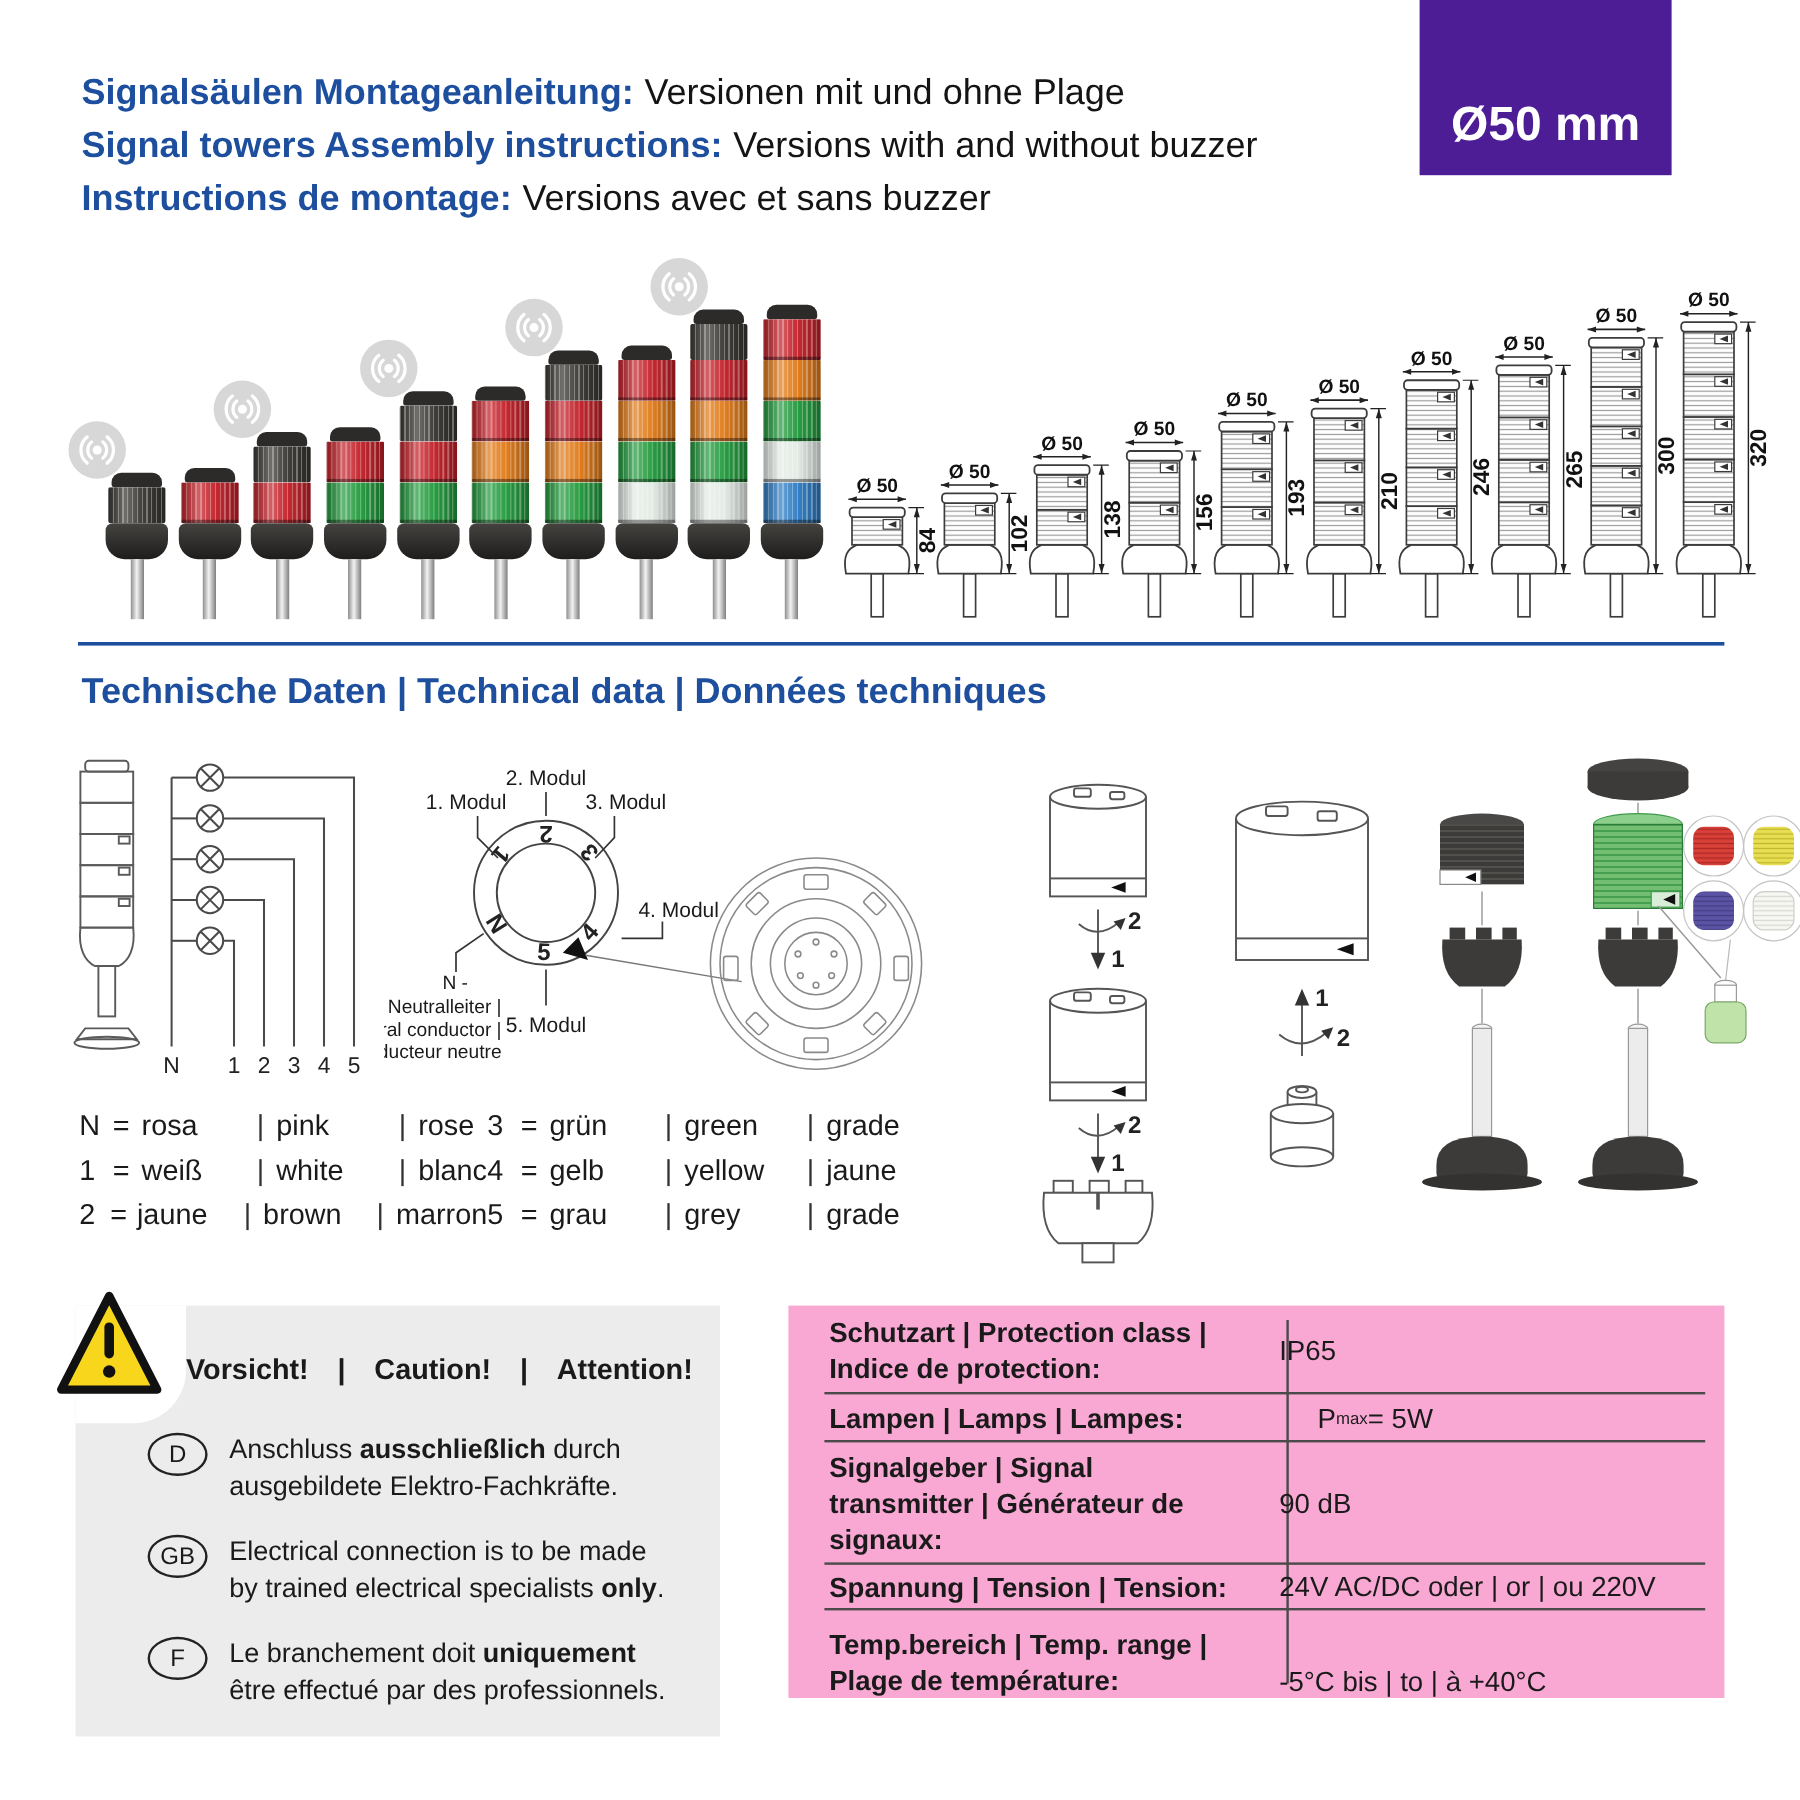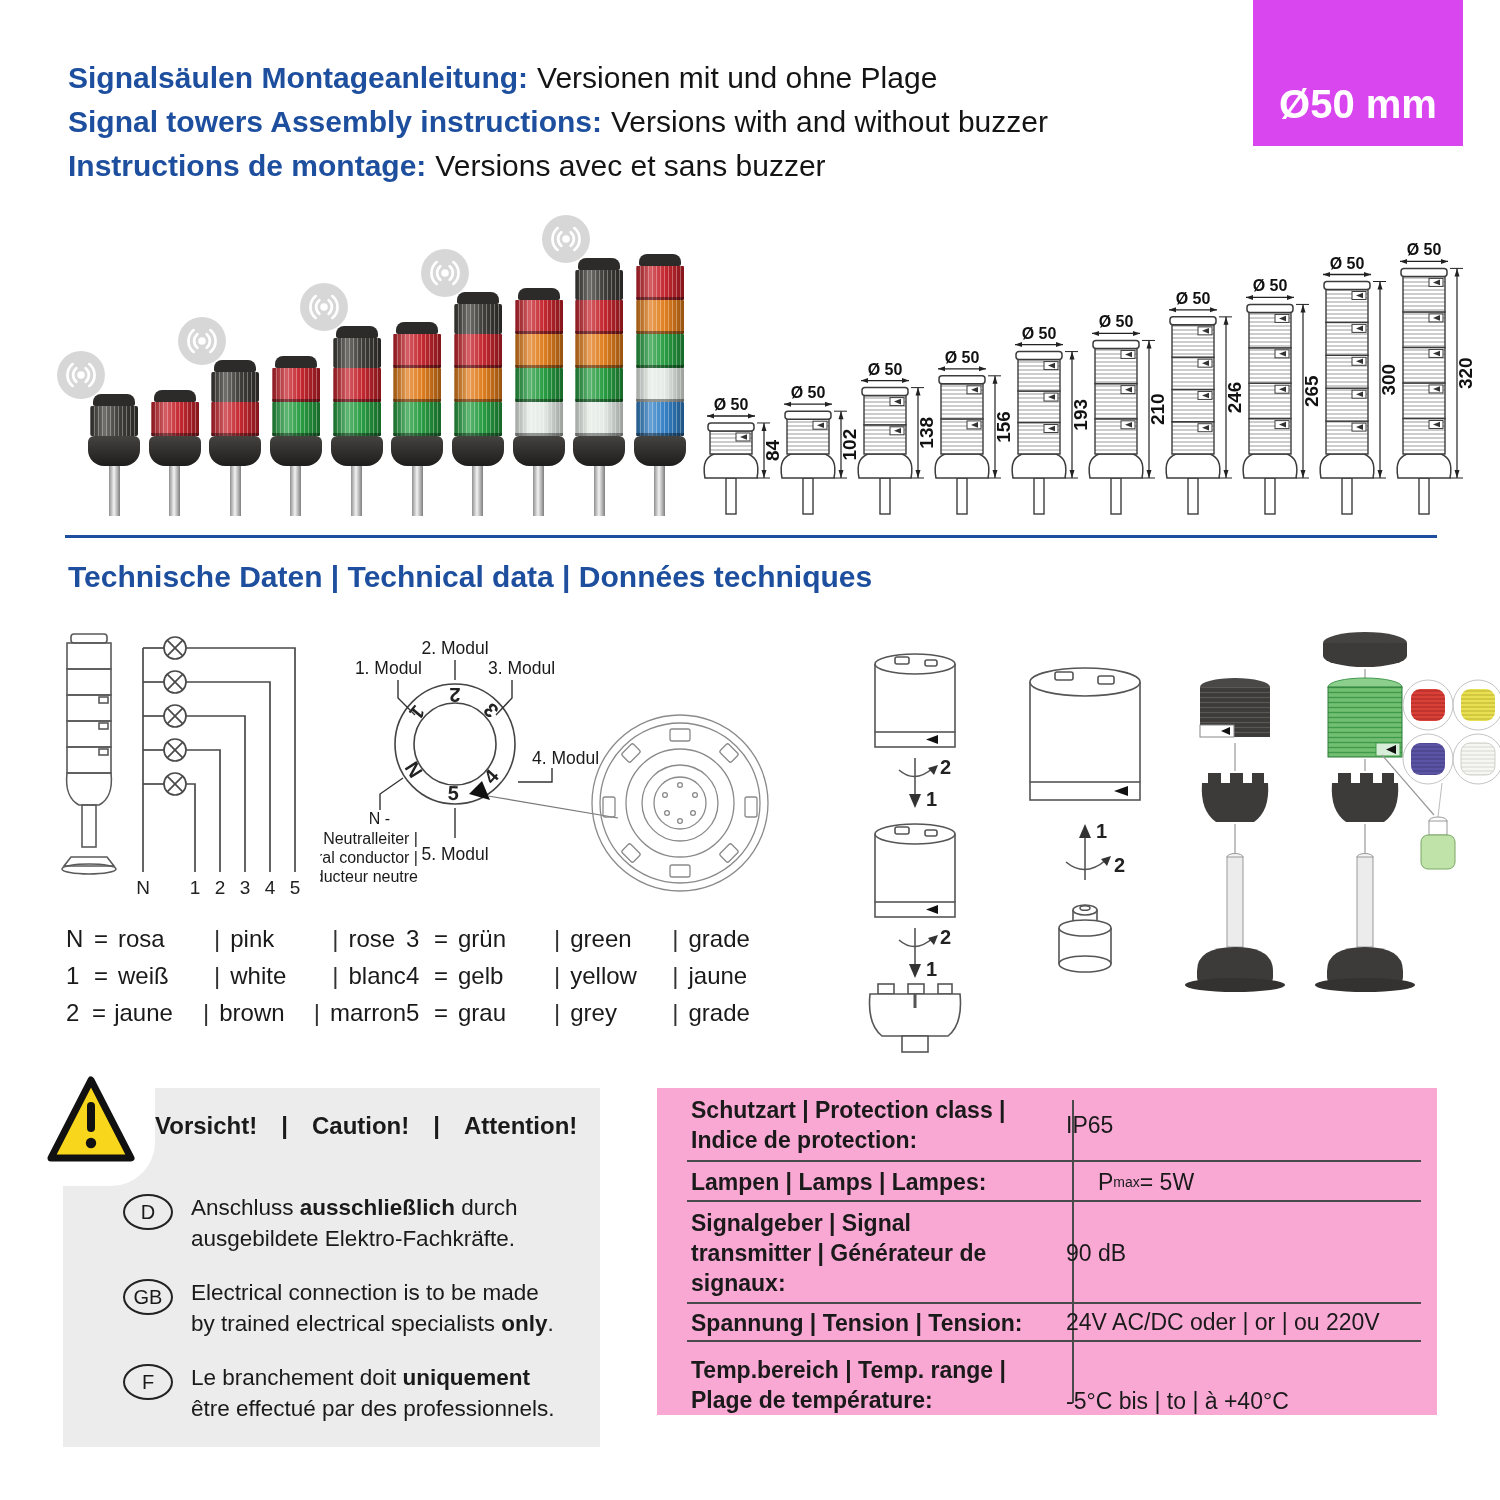--- a/index.html
+++ b/index.html
@@ -4,21 +4,21 @@
 <style>
   html,body{margin:0;padding:0;background:#fff;}
   .page{position:relative;width:1500px;height:1500px;background:#fff;overflow:hidden;
         font-family:"Liberation Sans",sans-serif;color:#1a1a1a;}
 
   
   .title-block{position:absolute;left:68px;top:56px;}
   .title-line{font-size:30px;line-height:44px;white-space:nowrap;}
   .t-label{color:#1d4f9e;font-weight:bold;}
   .t-rest{color:#141414;margin-left:9px;}
-  .dia-badge{position:absolute;left:1253px;top:0;width:210px;height:146px;background:#d946ef;
+  .dia-badge{position:absolute;left:1183px;top:0;width:210px;height:146px;background:#4c1d95;
              color:#fff;font-weight:bold;font-size:40px;text-align:center;box-sizing:border-box;padding-top:82px;}
 
   
   .photo-row{position:absolute;left:88px;top:248px;width:598px;height:268px;
              display:flex;align-items:flex-end;justify-content:space-between;}
   .p-tower{position:relative;width:52px;display:flex;flex-direction:column;align-items:center;}
   .p-cap{width:42px;height:12px;background:#2c2b29;border-radius:8px 8px 2px 2px;}
   .p-buzzer{width:48px;height:30px;background-color:#393733;border-radius:2px;}
   .p-mod{width:48px;height:34px;border-bottom:3px solid rgba(0,0,0,.38);box-sizing:border-box;border-radius:1px;}
   .ribbed{background-image:
@@ -48,21 +48,21 @@
   .lg-key{display:inline-block;width:28px;}
   .lg-eq{display:inline-block;width:24px;}
   .lg-de{display:inline-block;width:96px;}
   .lg-bar{display:inline-block;margin-right:10px;color:#333;}
   .lg-en{display:inline-block;width:102px;}
 
   
   .warn-panel{position:absolute;left:63px;top:1088px;width:537px;height:359px;background:#ececec;}
   .warn-notch{position:absolute;left:0;top:0;width:92px;height:98px;background:#fff;border-bottom-right-radius:44px;}
   .warn-tri{position:absolute;left:-18px;top:-16px;}
-  .warn-head{position:absolute;left:92px;top:24px;display:flex;gap:24px;font-size:24px;font-weight:bold;}
+  .warn-head{position:absolute;left:92px;top:40px;display:flex;gap:24px;font-size:24px;font-weight:bold;}
   .warn-notes{position:absolute;left:60px;top:104px;display:flex;flex-direction:column;gap:23px;}
   .warn-note{display:flex;gap:18px;align-items:flex-start;}
   .warn-code{flex:0 0 auto;width:46px;height:32px;border:2px solid #222;border-radius:50%;
              display:flex;align-items:center;justify-content:center;font-size:20px;margin-top:2px;background:transparent;}
   .warn-text{width:372px;font-size:22.5px;line-height:31px;}
 
   
   .spec-panel{position:absolute;left:657px;top:1088px;width:780px;height:327px;background:#f9a8d4;
               display:flex;flex-direction:column;}
   .spec-vline{position:absolute;left:415px;top:12px;bottom:12px;width:2px;background:#4a4a4a;}

